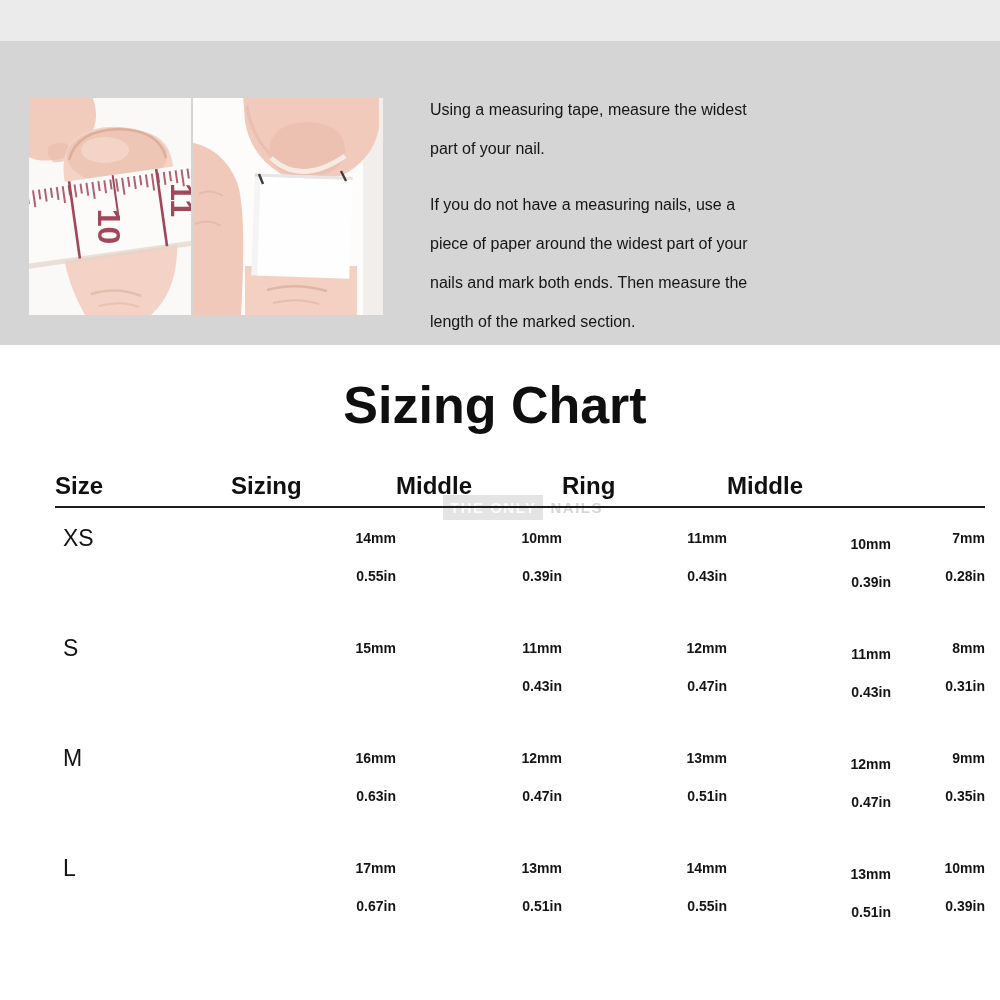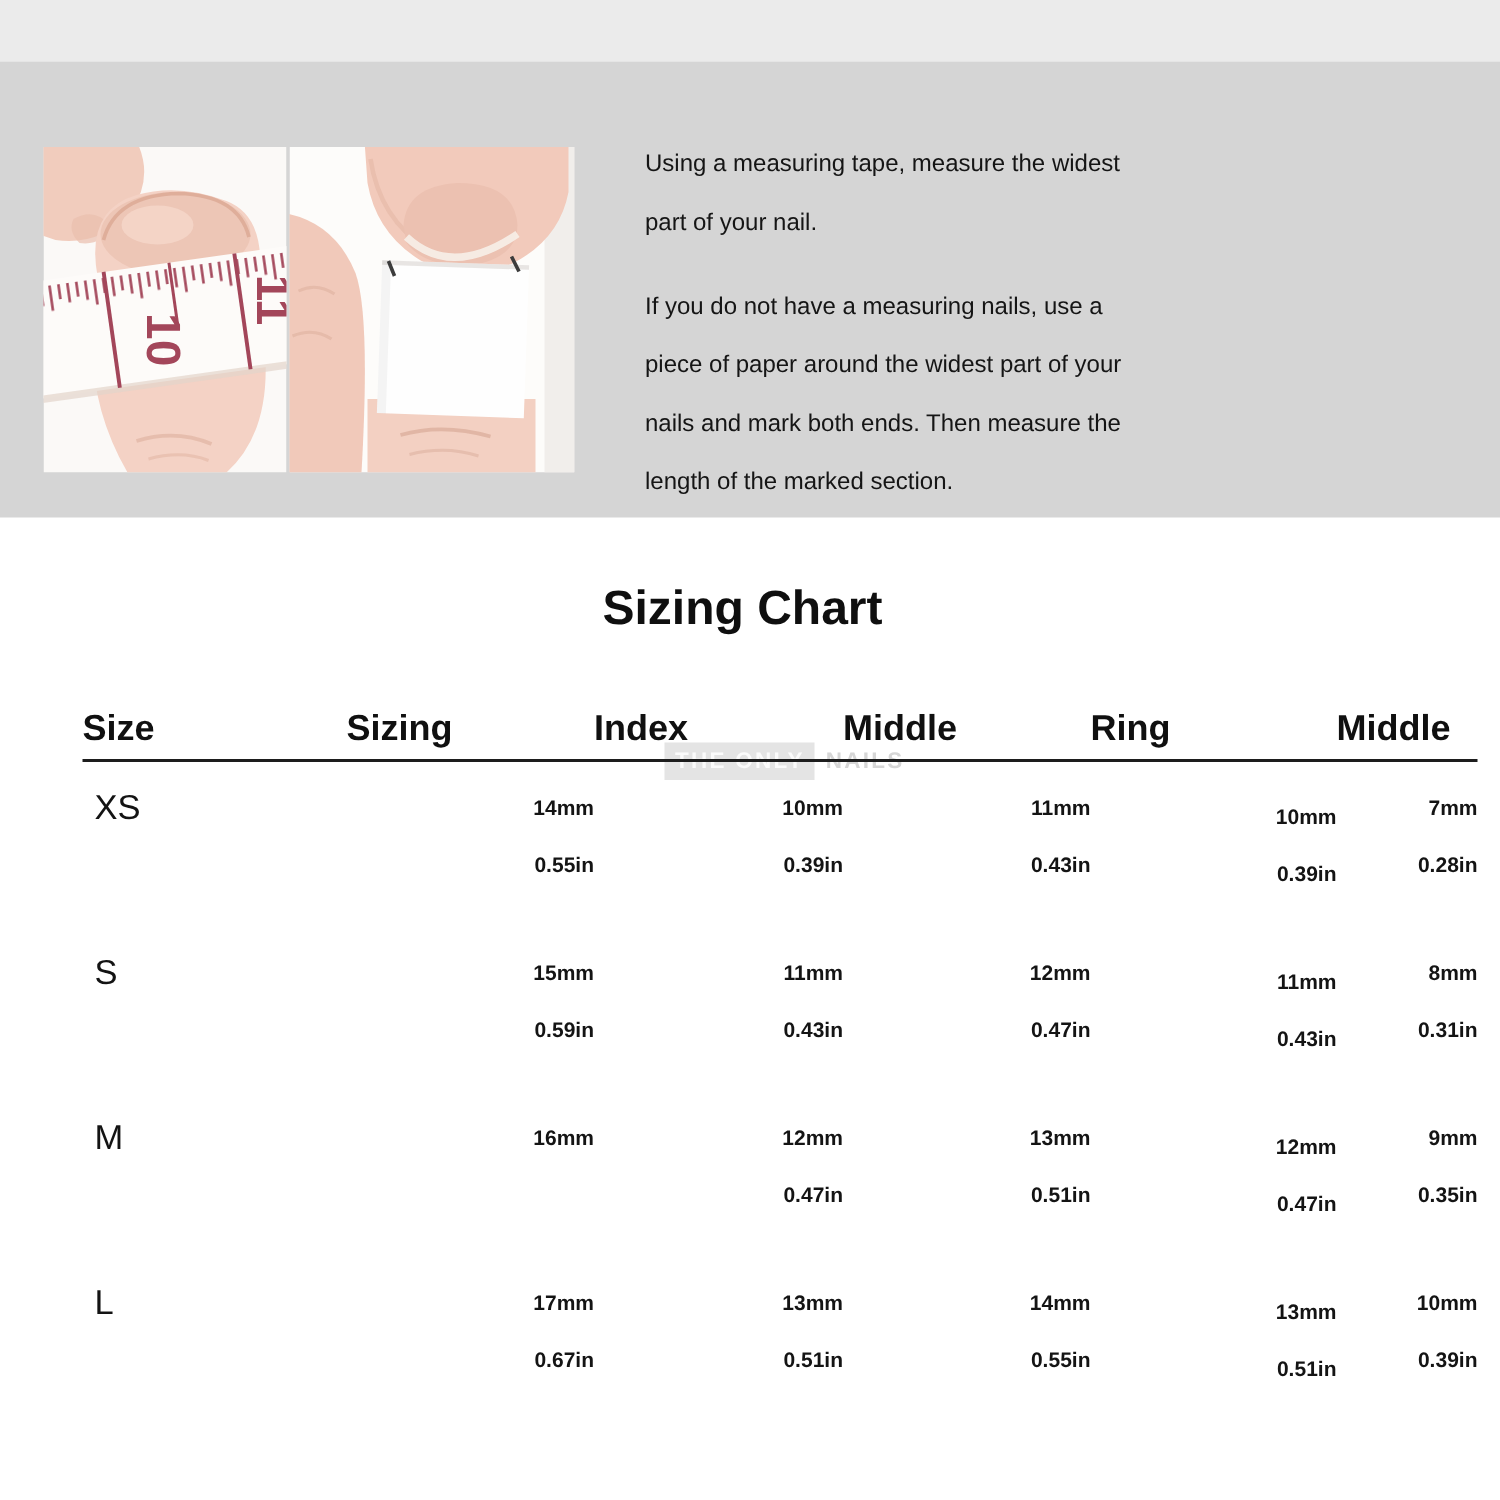--- a/index.html
+++ b/index.html
@@ -6,21 +6,21 @@
   .page{position:relative;width:1000px;height:1000px;background:#ffffff;overflow:hidden;
         font-family:"Liberation Sans",sans-serif;color:#171717;}
   .top-strip{position:absolute;left:0;top:0;width:1000px;height:41px;background:#ebebeb;}
   .banner{position:absolute;left:0;top:41px;width:1000px;height:304px;background:#d5d5d5;}
   .photos{position:absolute;left:29px;top:98px;display:flex;gap:2px;}
   .photo{display:block;}
   .instructions{position:absolute;left:430px;top:90px;width:560px;}
   .instr-line{font-size:16px;line-height:39px;white-space:nowrap;color:#151515;}
   .para2{margin-top:17px;}
   .title{position:absolute;left:0;top:383px;width:990px;text-align:center;
-         font-size:32px;font-weight:bold;line-height:44px;color:#0f0f0f;}
+         font-size:52px;font-weight:bold;line-height:44px;color:#0f0f0f;}
   .trow{position:absolute;left:55px;width:930px;display:grid;
         grid-template-columns:176px 165px 166px 165px 164px 1fr;}
   .thead{top:471px;}
   .th{font-size:24px;font-weight:bold;line-height:30px;color:#101010;}
   .rule{position:absolute;left:55px;top:506px;width:930px;height:2px;background:#1d1d1d;z-index:3;}
   .watermark{position:absolute;left:443px;top:495px;display:flex;align-items:center;z-index:2;
              font-weight:bold;font-size:15px;letter-spacing:1.5px;}
   .wm-box{background:#e4e4e4;color:#fbfbfb;padding:4px 7px;}
   .wm-nails{color:#d6d6d6;margin-left:7px;}
   .drow-xs{top:525px;} .drow-s{top:635px;} .drow-m{top:745px;} .drow-l{top:855px;}
@@ -100,21 +100,20 @@
       <div class="instr-line">nails and mark both ends. Then measure the</div>
       <div class="instr-line">length of the marked section.</div>
     </div>
   </div>
 
   <div class="title">Sizing Chart</div>
 
   <div class="trow thead">
     <div class="th">Size</div>
     <div class="th">Sizing</div>
-    <div class="th">Index</div>
     <div class="th">Middle</div>
     <div class="th">Ring</div>
     <div class="th">Middle</div>
   </div>
 
   <div class="rule"></div>
 
   <div class="watermark">
     <span class="wm-box">THE ONLY</span>
     <span class="wm-nails">NAILS</span>
@@ -141,21 +140,20 @@
     <div class="cell">
       <div class="v-mm">7mm</div>
       <div class="v-in">0.28in</div>
     </div>
   </div>
 
   <div class="trow drow-s">
     <div class="size-label">S</div>
     <div class="cell">
       <div class="v-mm">15mm</div>
-      <div class="v-in">0.59in</div>
     </div>
     <div class="cell">
       <div class="v-mm">11mm</div>
       <div class="v-in">0.43in</div>
     </div>
     <div class="cell">
       <div class="v-mm">12mm</div>
       <div class="v-in">0.47in</div>
     </div>
     <div class="cell ring-shift">
@@ -165,20 +163,21 @@
     <div class="cell">
       <div class="v-mm">8mm</div>
       <div class="v-in">0.31in</div>
     </div>
   </div>
 
   <div class="trow drow-m">
     <div class="size-label">M</div>
     <div class="cell">
       <div class="v-mm">16mm</div>
+      <div class="v-in">0.63in</div>
     </div>
     <div class="cell">
       <div class="v-mm">12mm</div>
       <div class="v-in">0.47in</div>
     </div>
     <div class="cell">
       <div class="v-mm">13mm</div>
       <div class="v-in">0.51in</div>
     </div>
     <div class="cell ring-shift">

